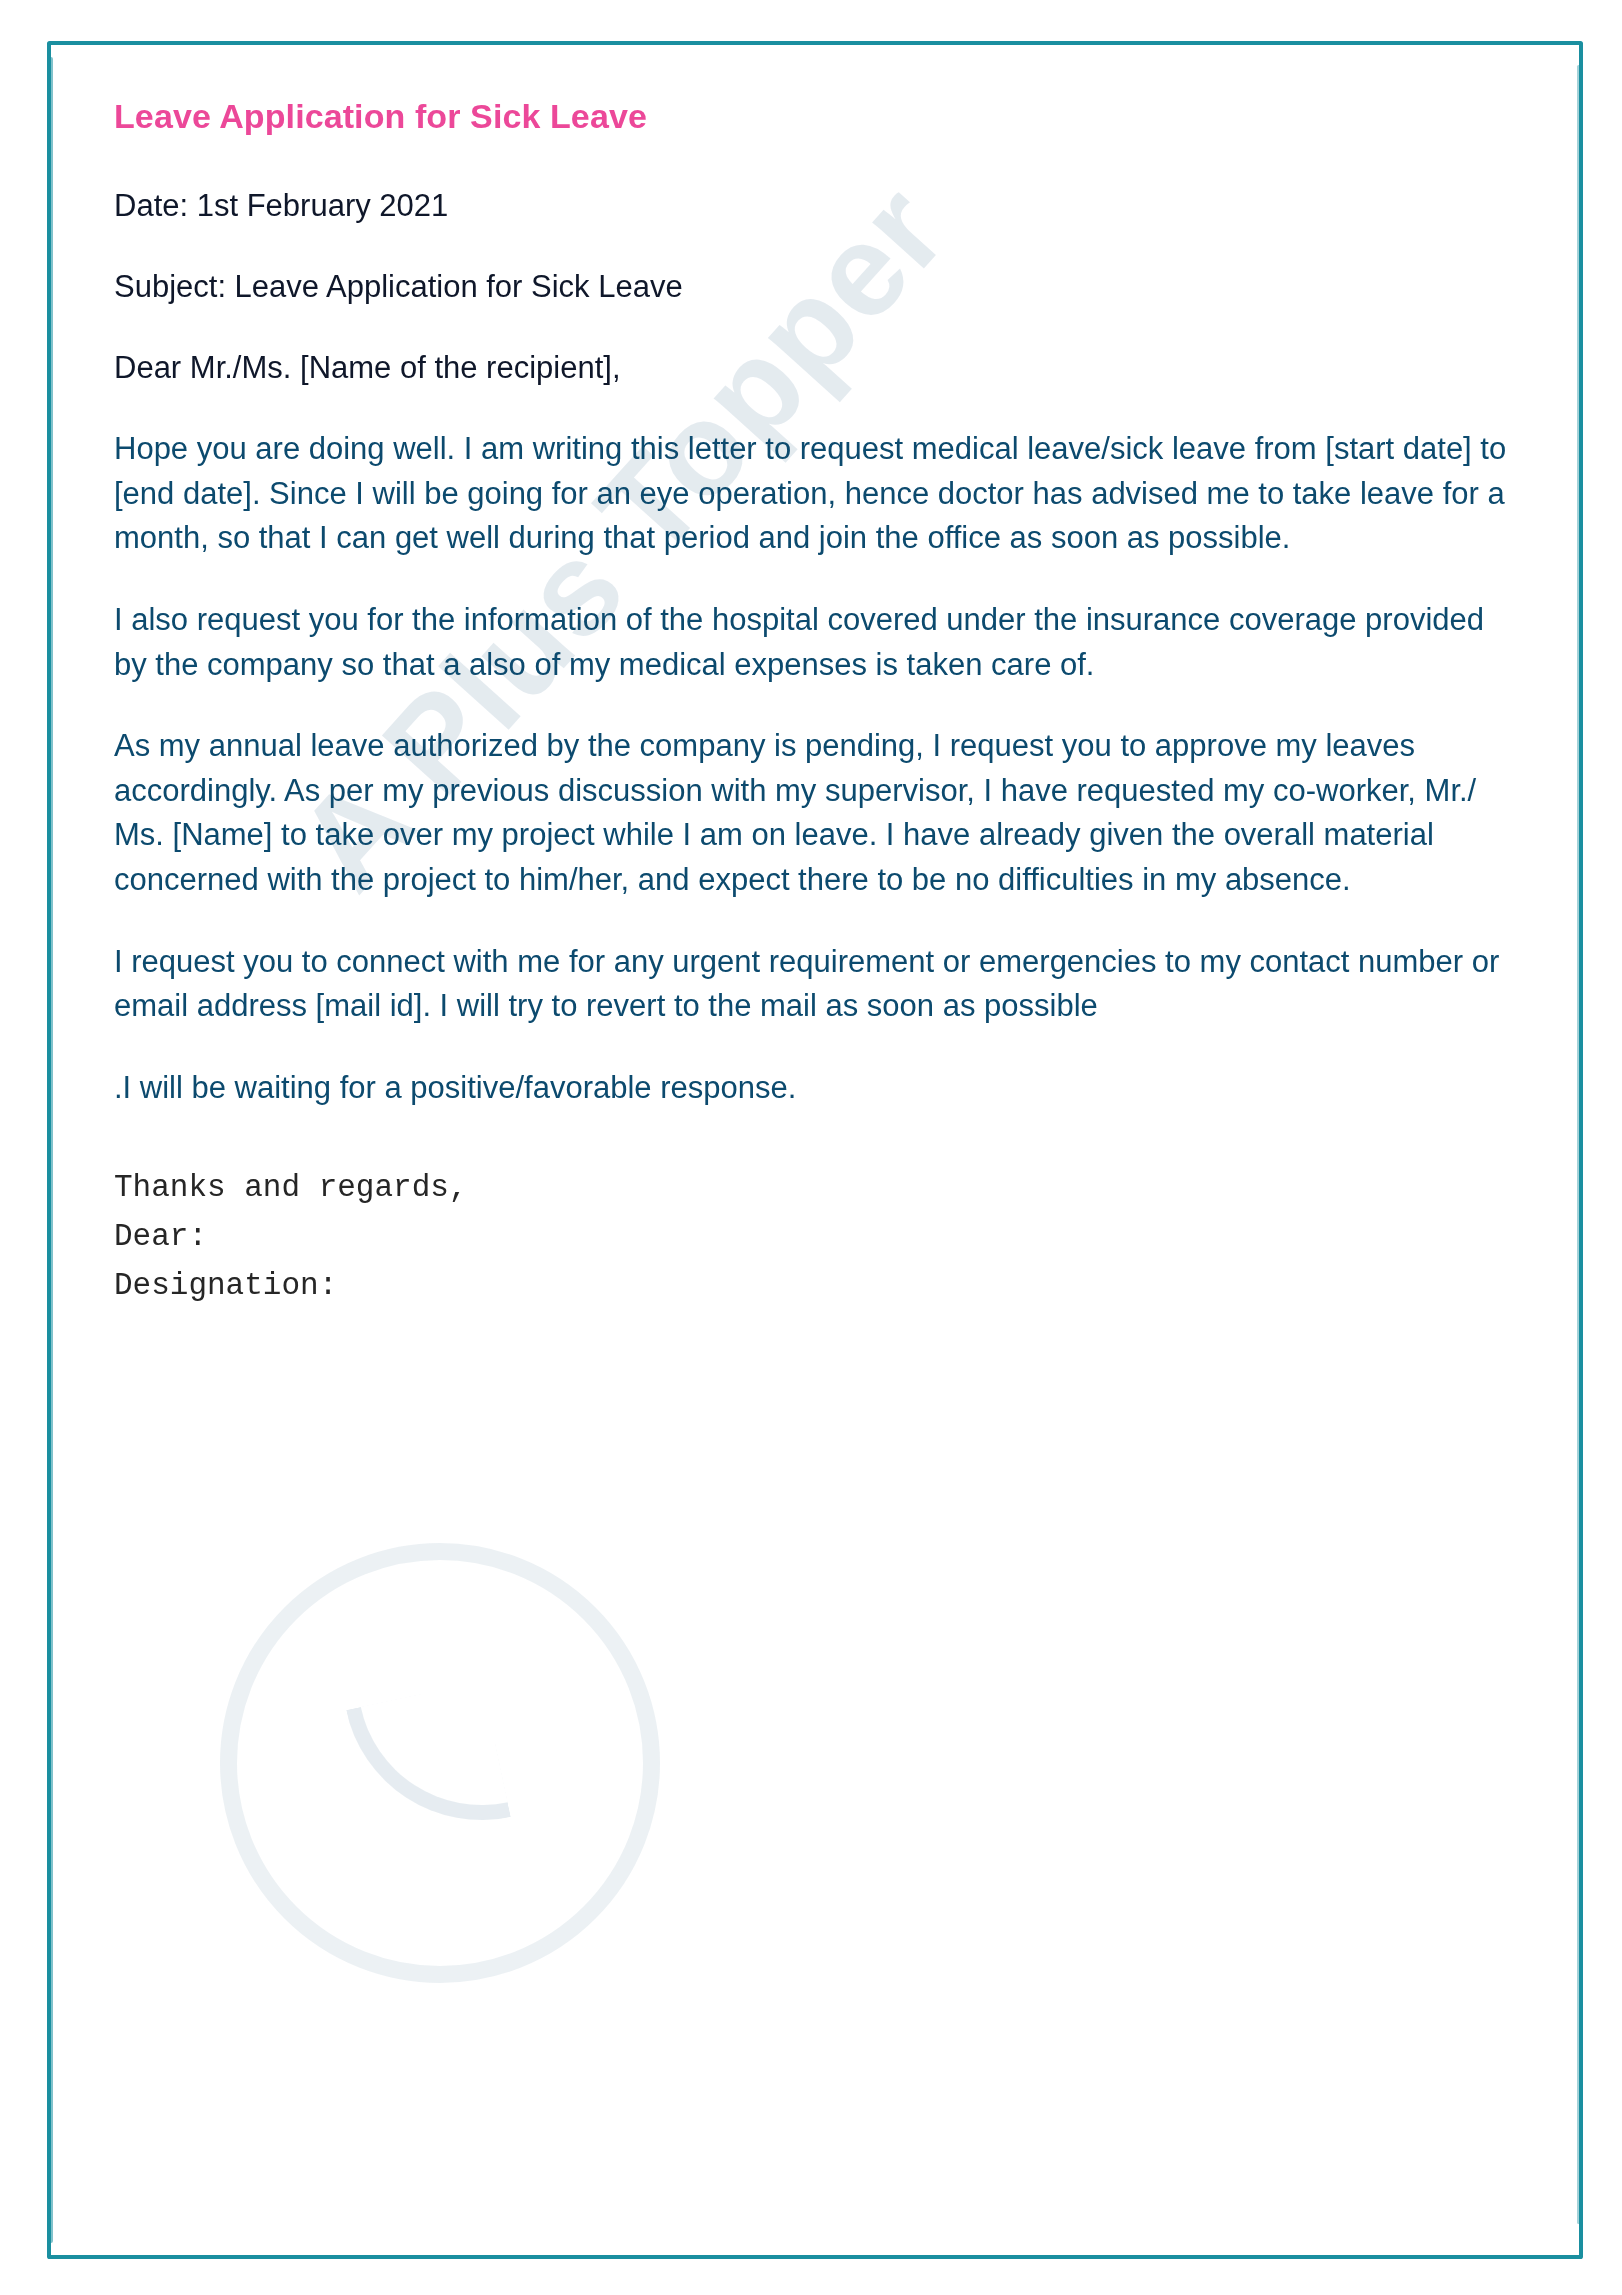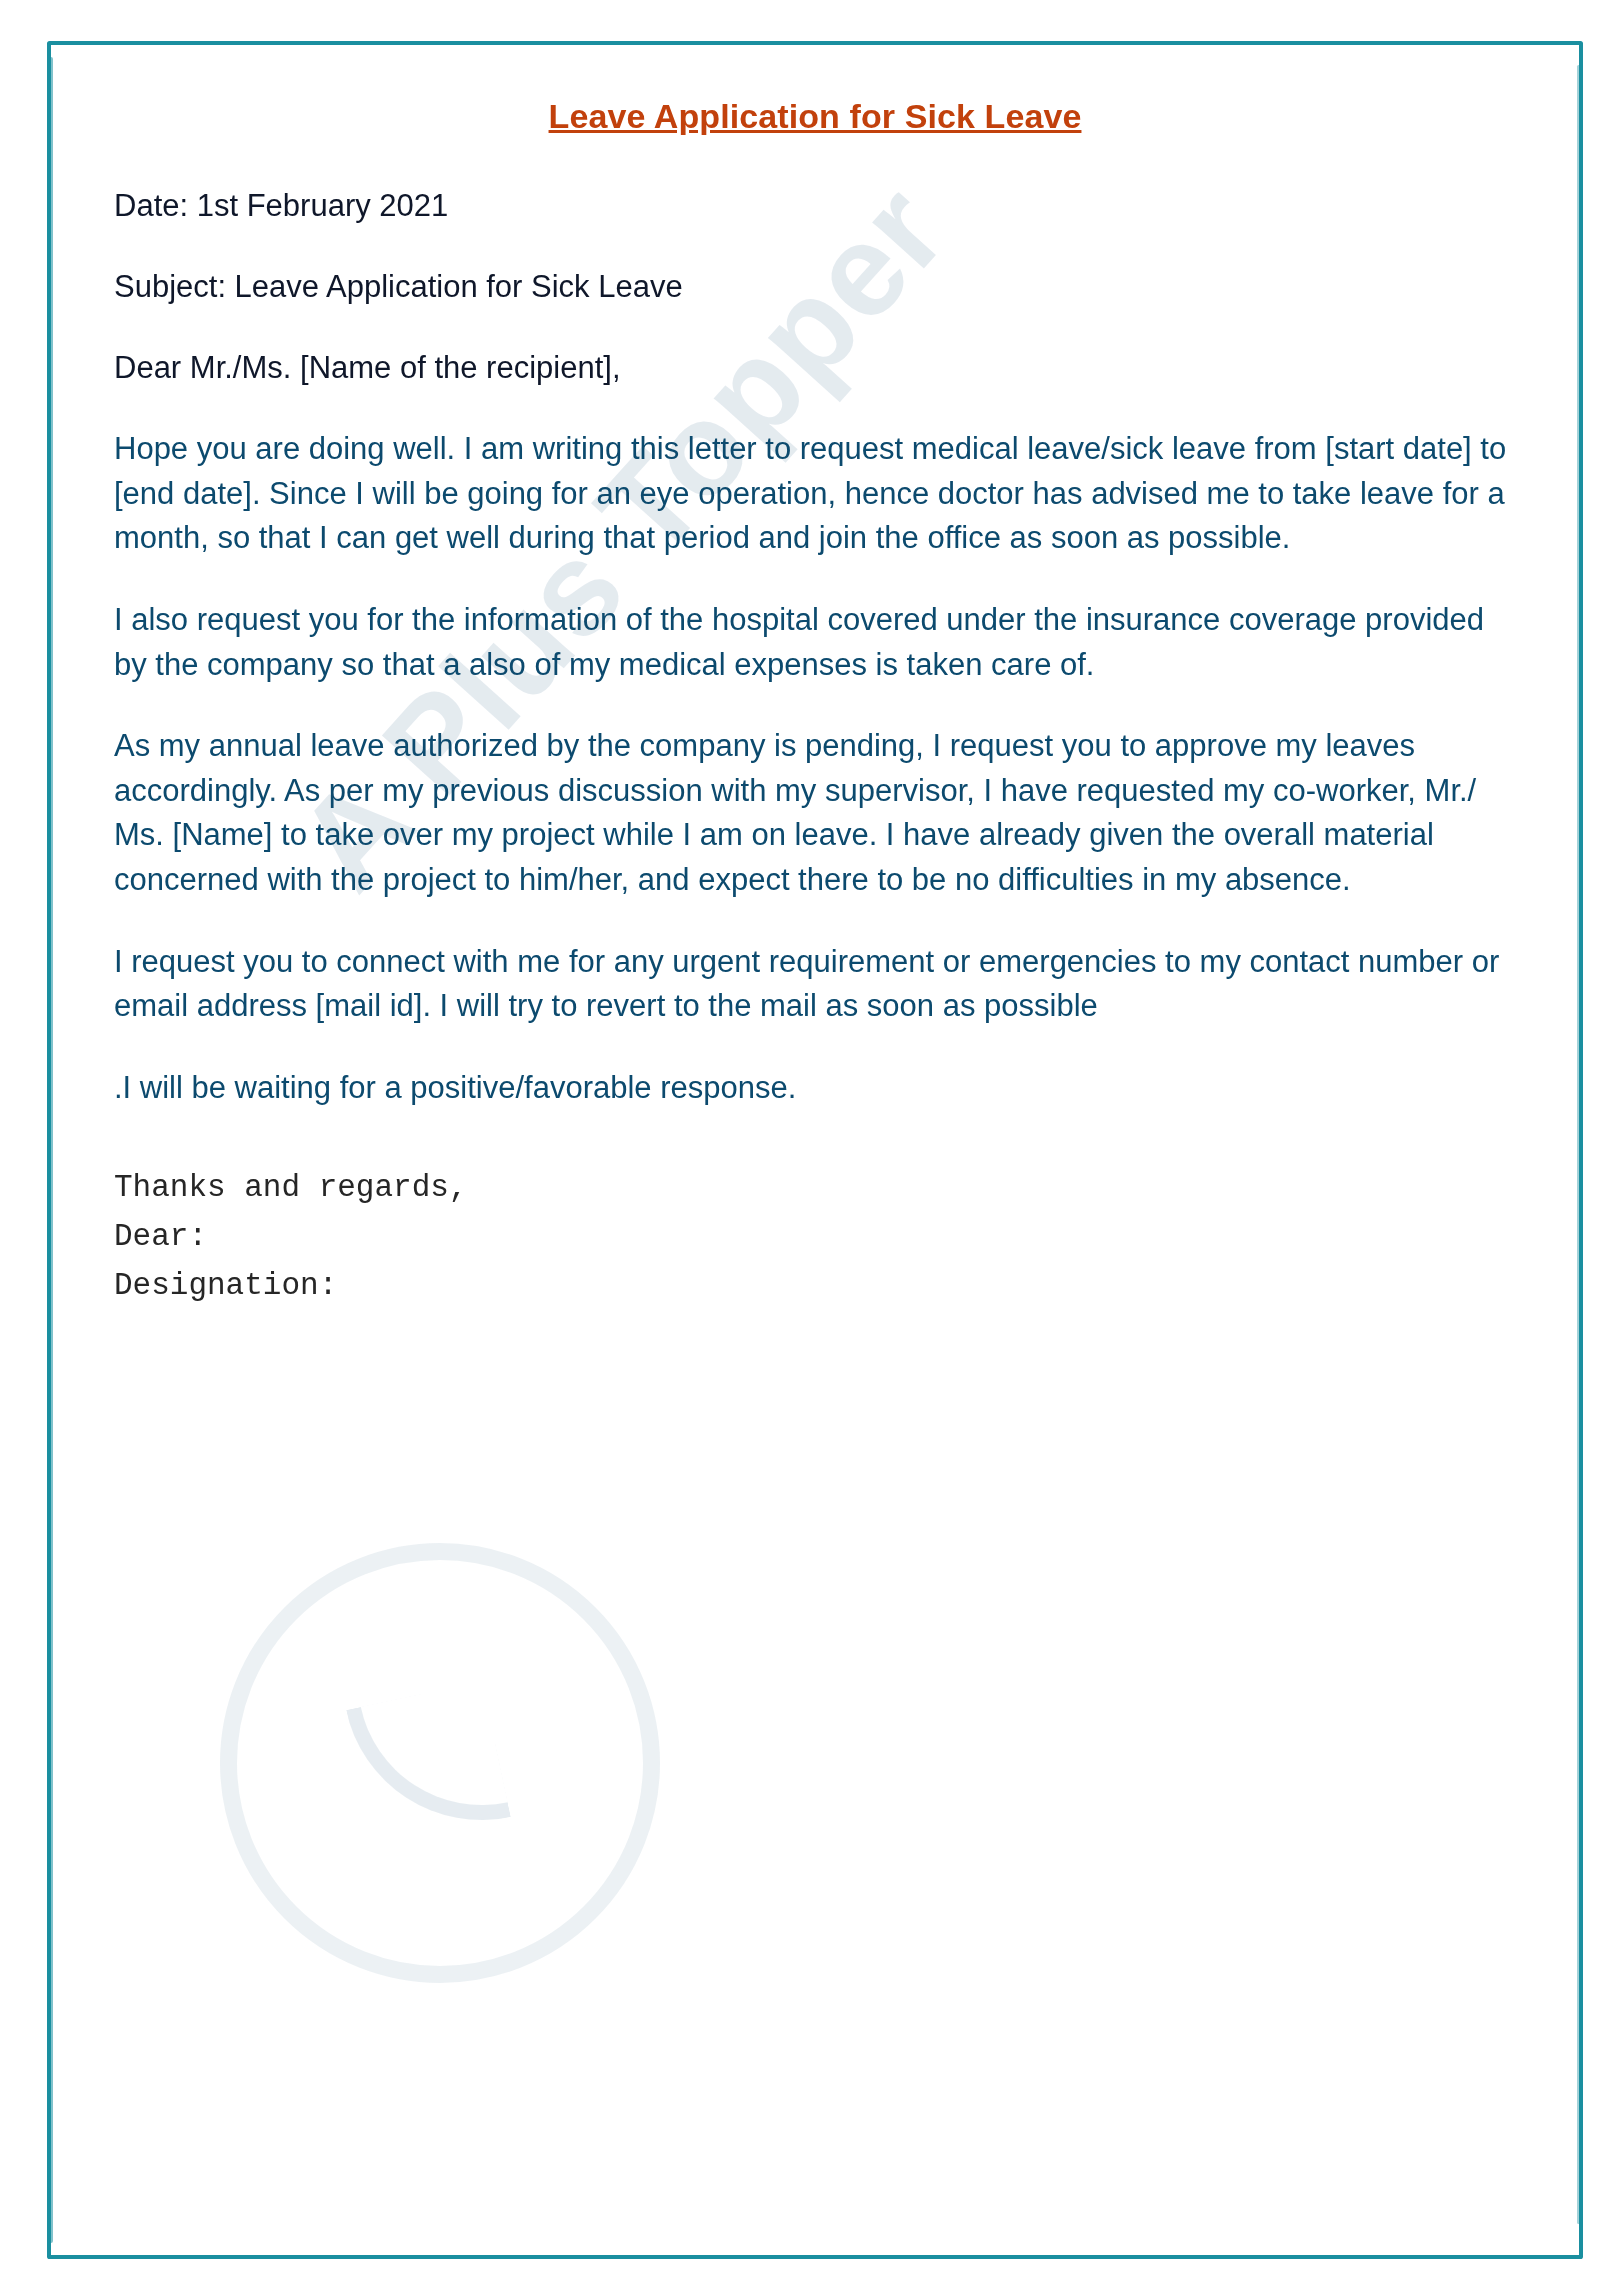--- a/index.html
+++ b/index.html
@@ -106,27 +106,25 @@
     opacity: 0.11;
     transform: rotate(-12deg);
   }
 
   .content {
     position: relative;
     z-index: 2;
   }
 
   .doc-title {
-    text-align: center;
     font-size: 34px;
     font-weight: 700;
-    color: #c2410c;
+    color: #ec4899;
     margin: 0 0 48px 0;
     letter-spacing: 0.1px;
-    text-decoration: underline;
   }
 
   .line {
     font-size: 31px;
     line-height: 1.42;
     color: #0f172a;
     margin: 0 0 37px 0;
     max-width: 1394px;
   }
   .para {

